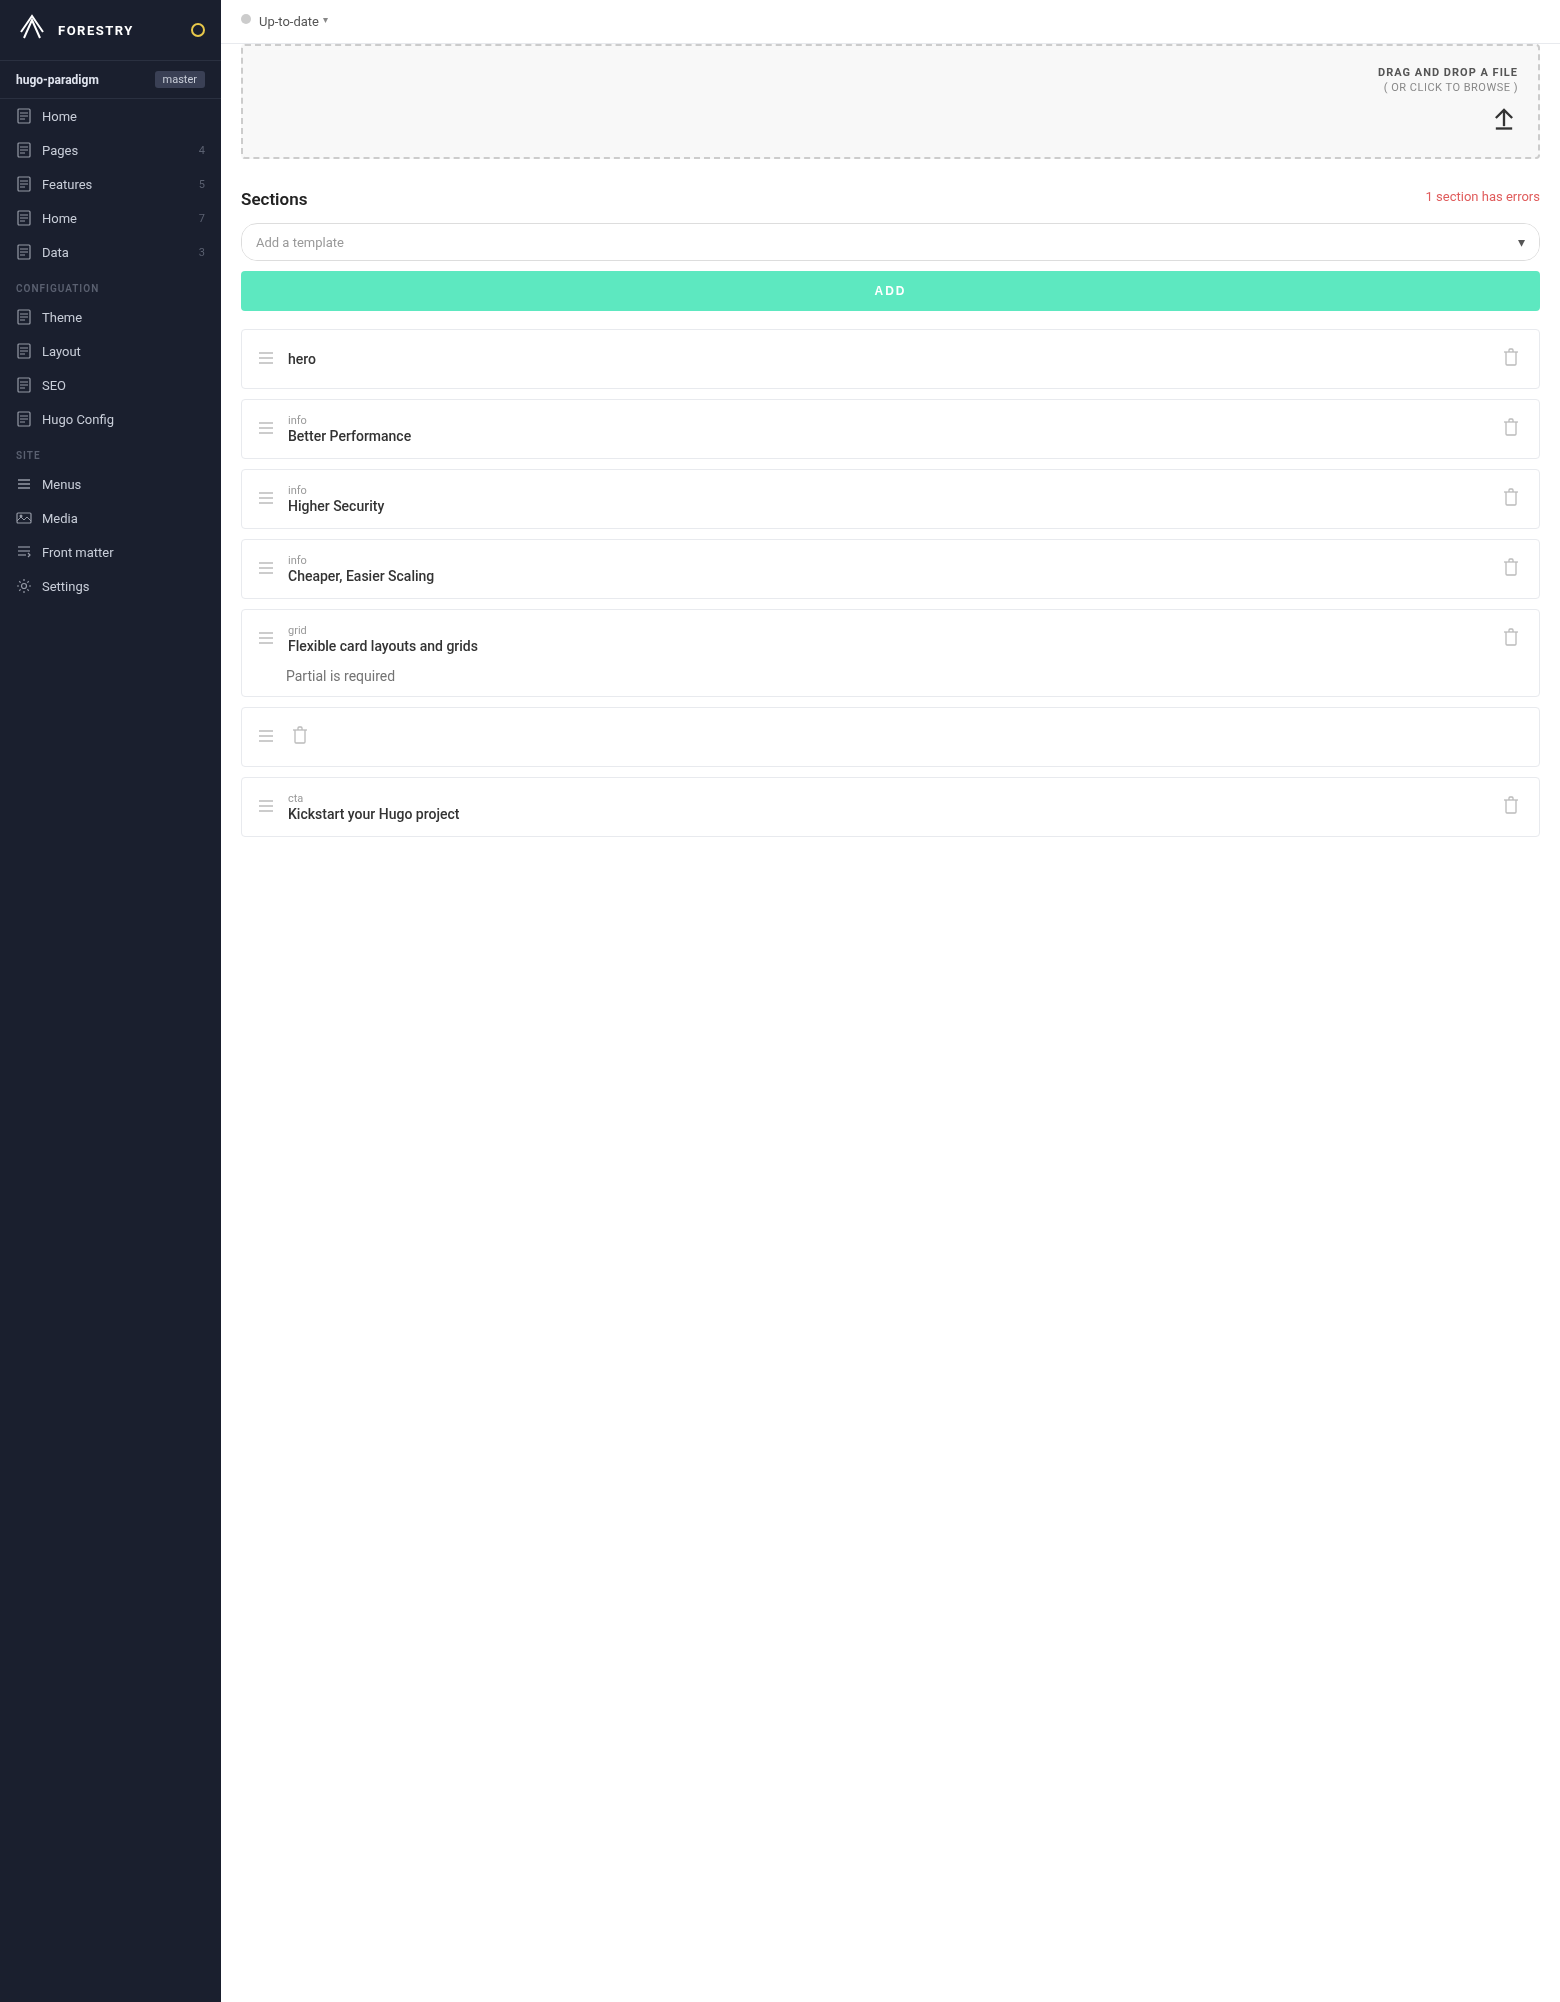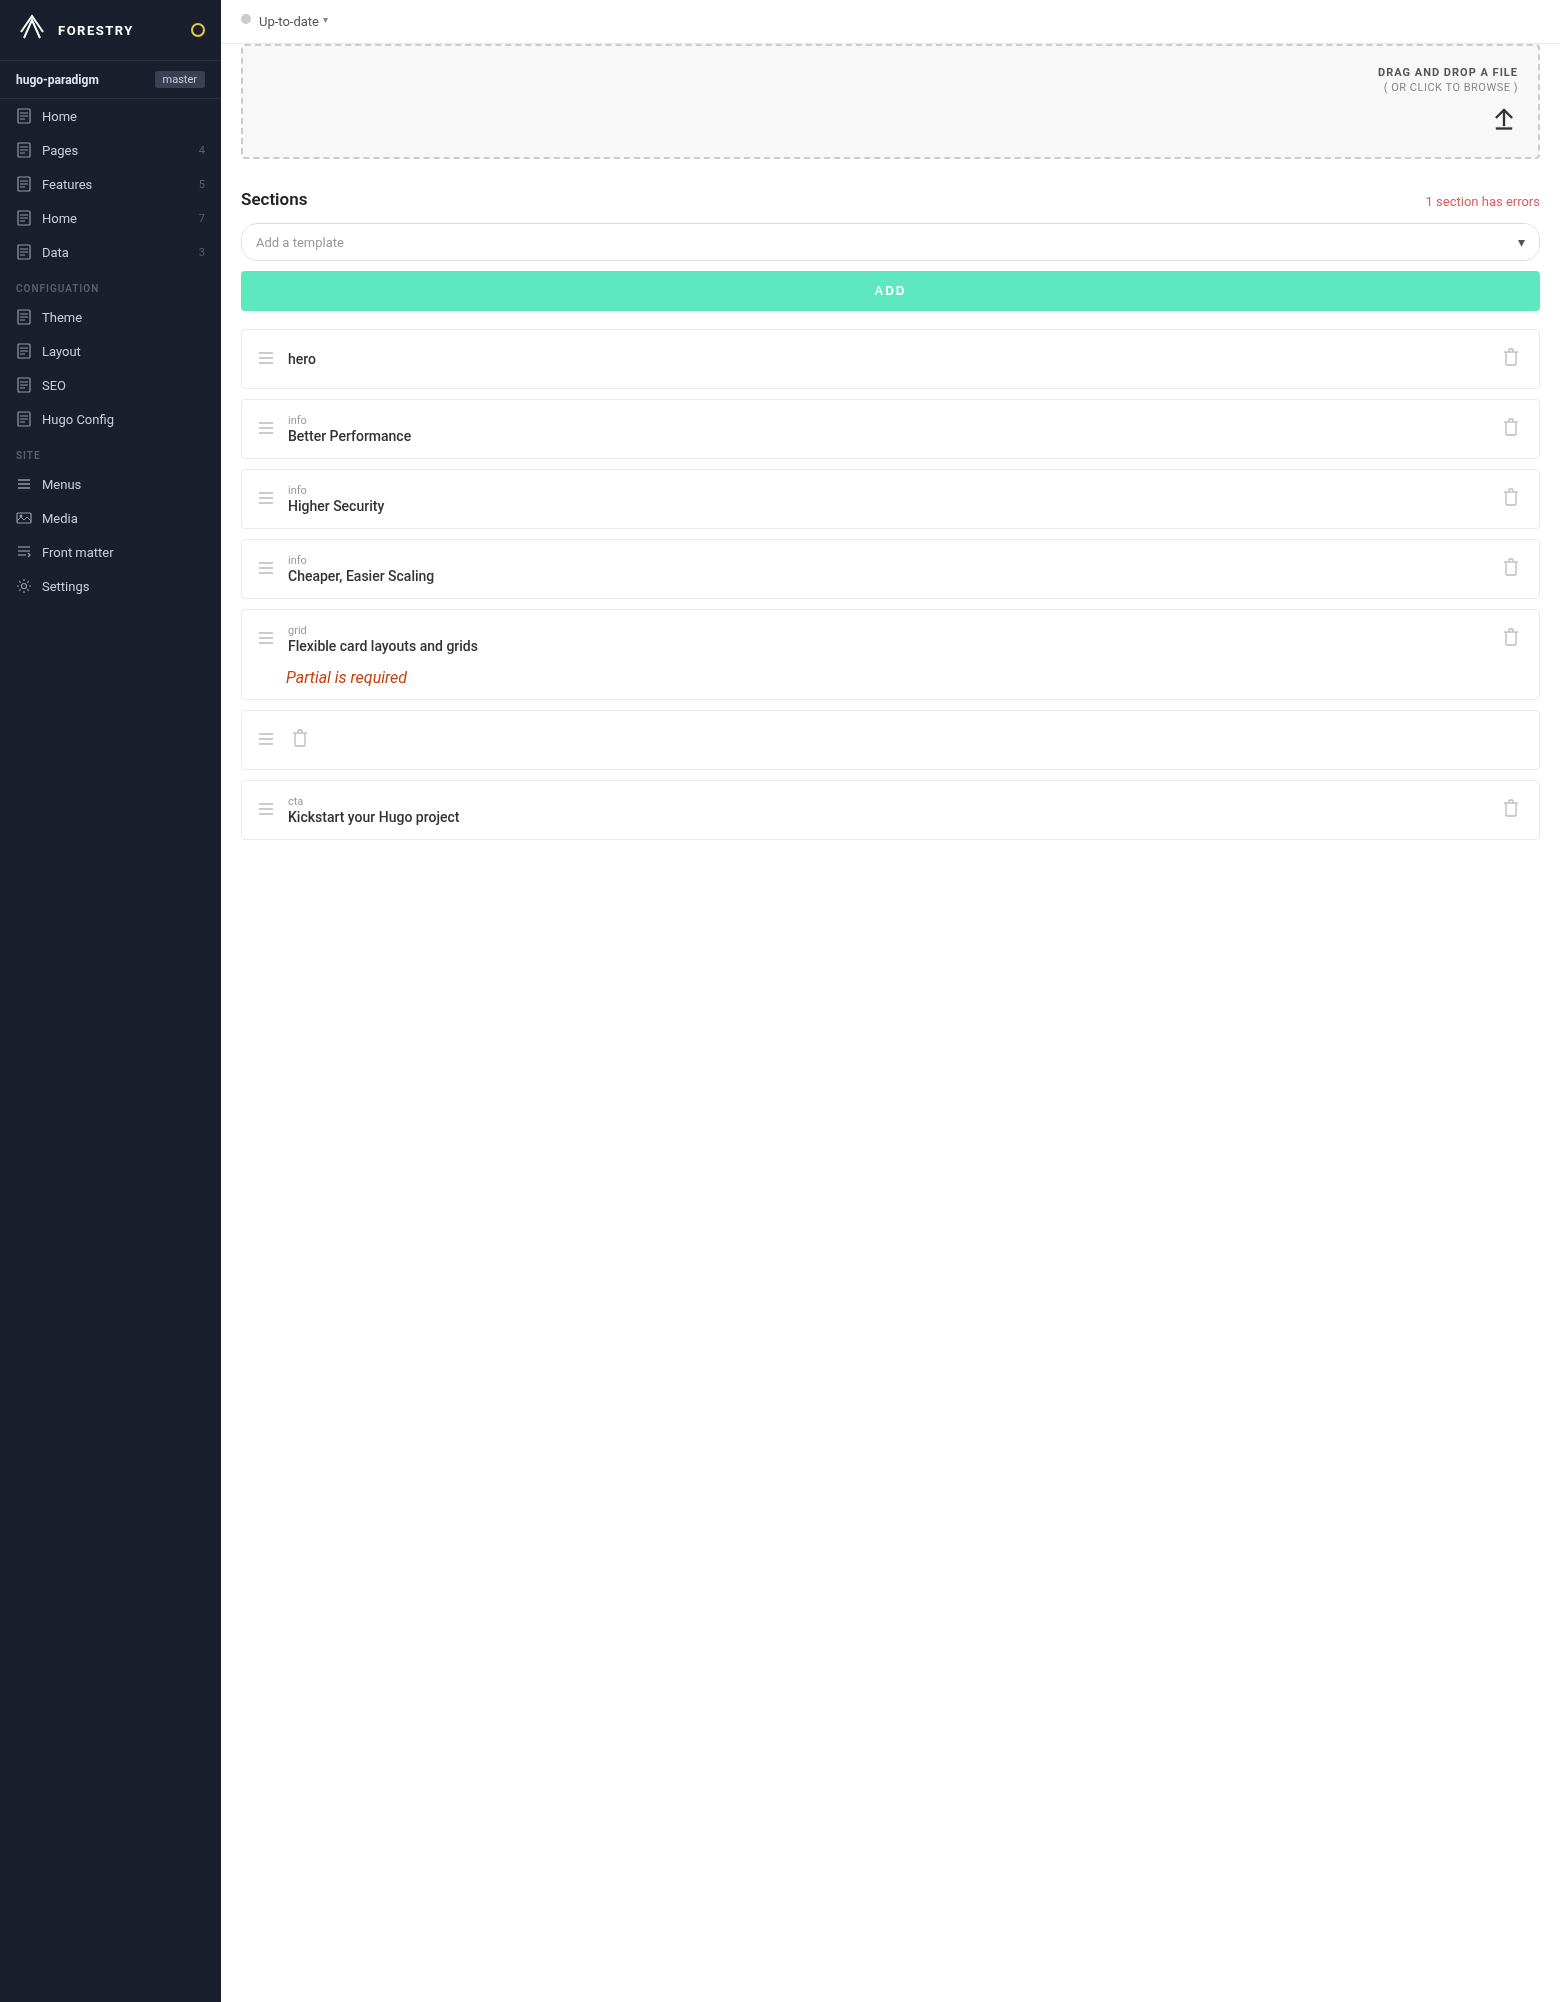--- a/index.html
+++ b/index.html
@@ -169,21 +169,21 @@
 
     .upload-icon {
       margin-top: 10px;
       font-size: 22px;
       color: #333;
     }
 
     
     .sections-header {
       display: flex;
-      align-items: flex-end;
+      align-items: flex-start;
       justify-content: space-between;
       margin-bottom: 14px;
       padding-top: 6px;
     }
 
     .sections-title {
       font-size: 17px;
       font-weight: 600;
       color: #222;
     }
@@ -279,23 +279,22 @@
       background: none;
       border: none;
       cursor: pointer;
       color: #bbb;
       font-size: 16px;
       padding: 4px;
     }
 
     .partial-error {
       padding: 0 16px 12px 44px;
-      font-size: 16px;
-      color: #c2410c;
-      font-style: italic;
+      font-size: 14px;
+      color: #737373;
     }
 
     
     svg { display: inline-block; }
   </style>
 </head>
 <body>
 
 <div class="sidebar">
   <div class="sidebar-header">

